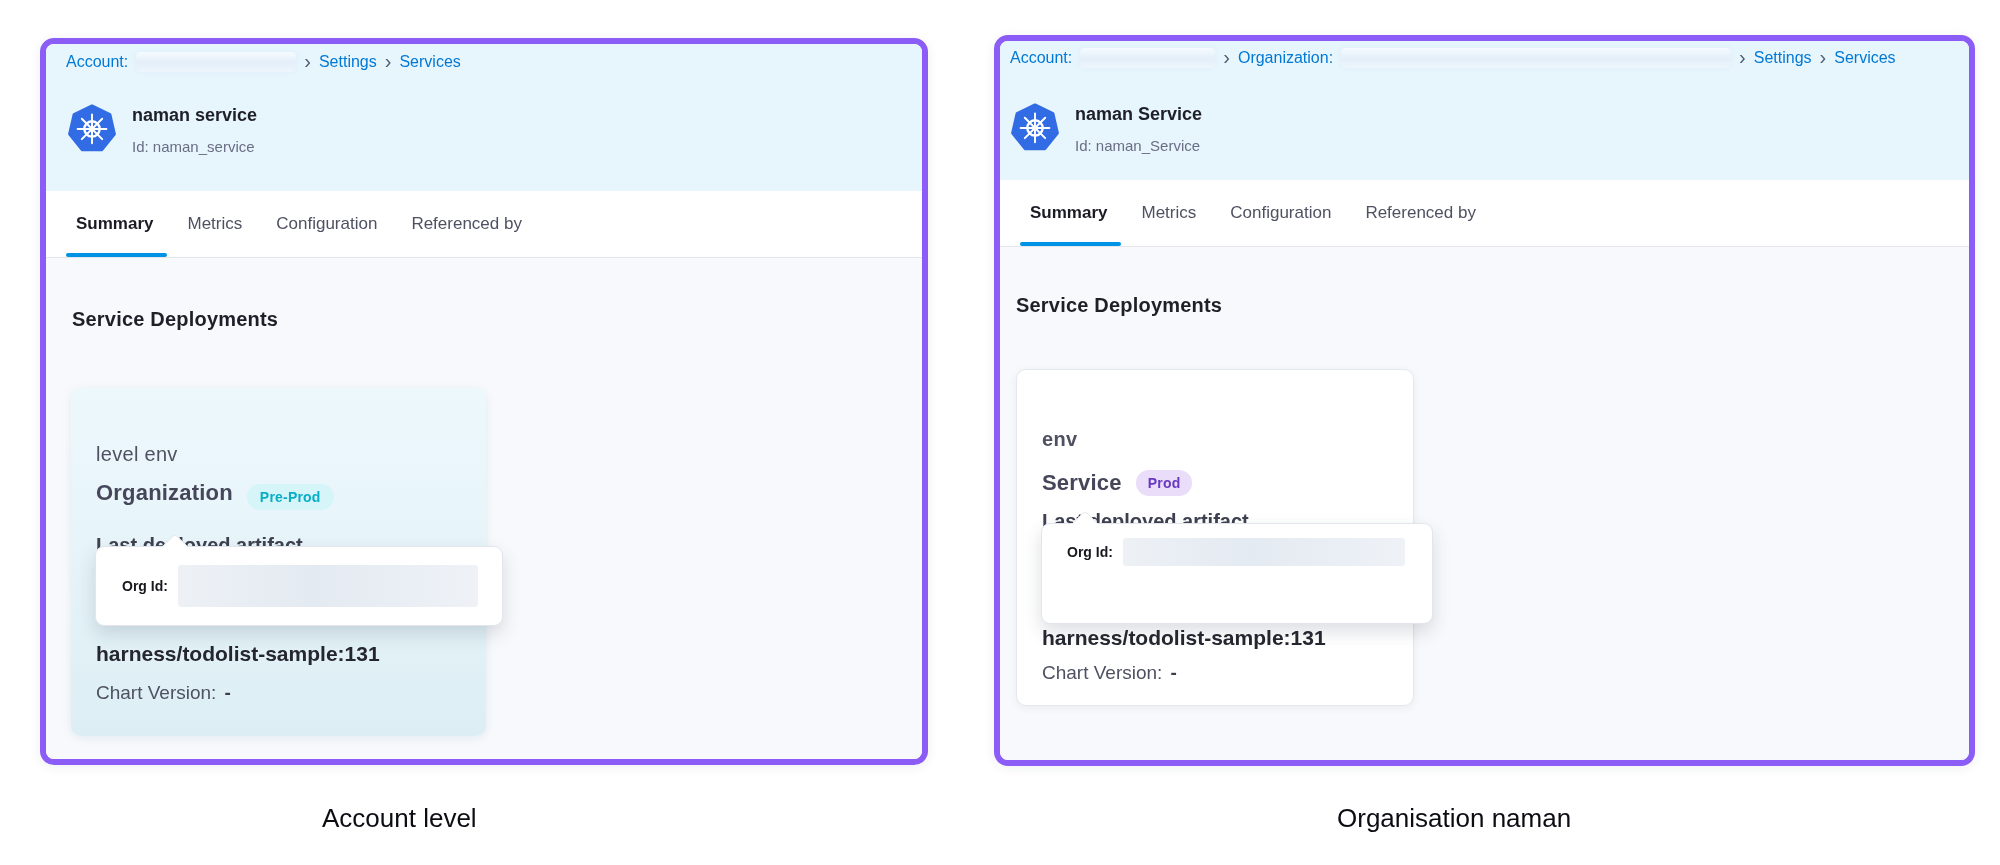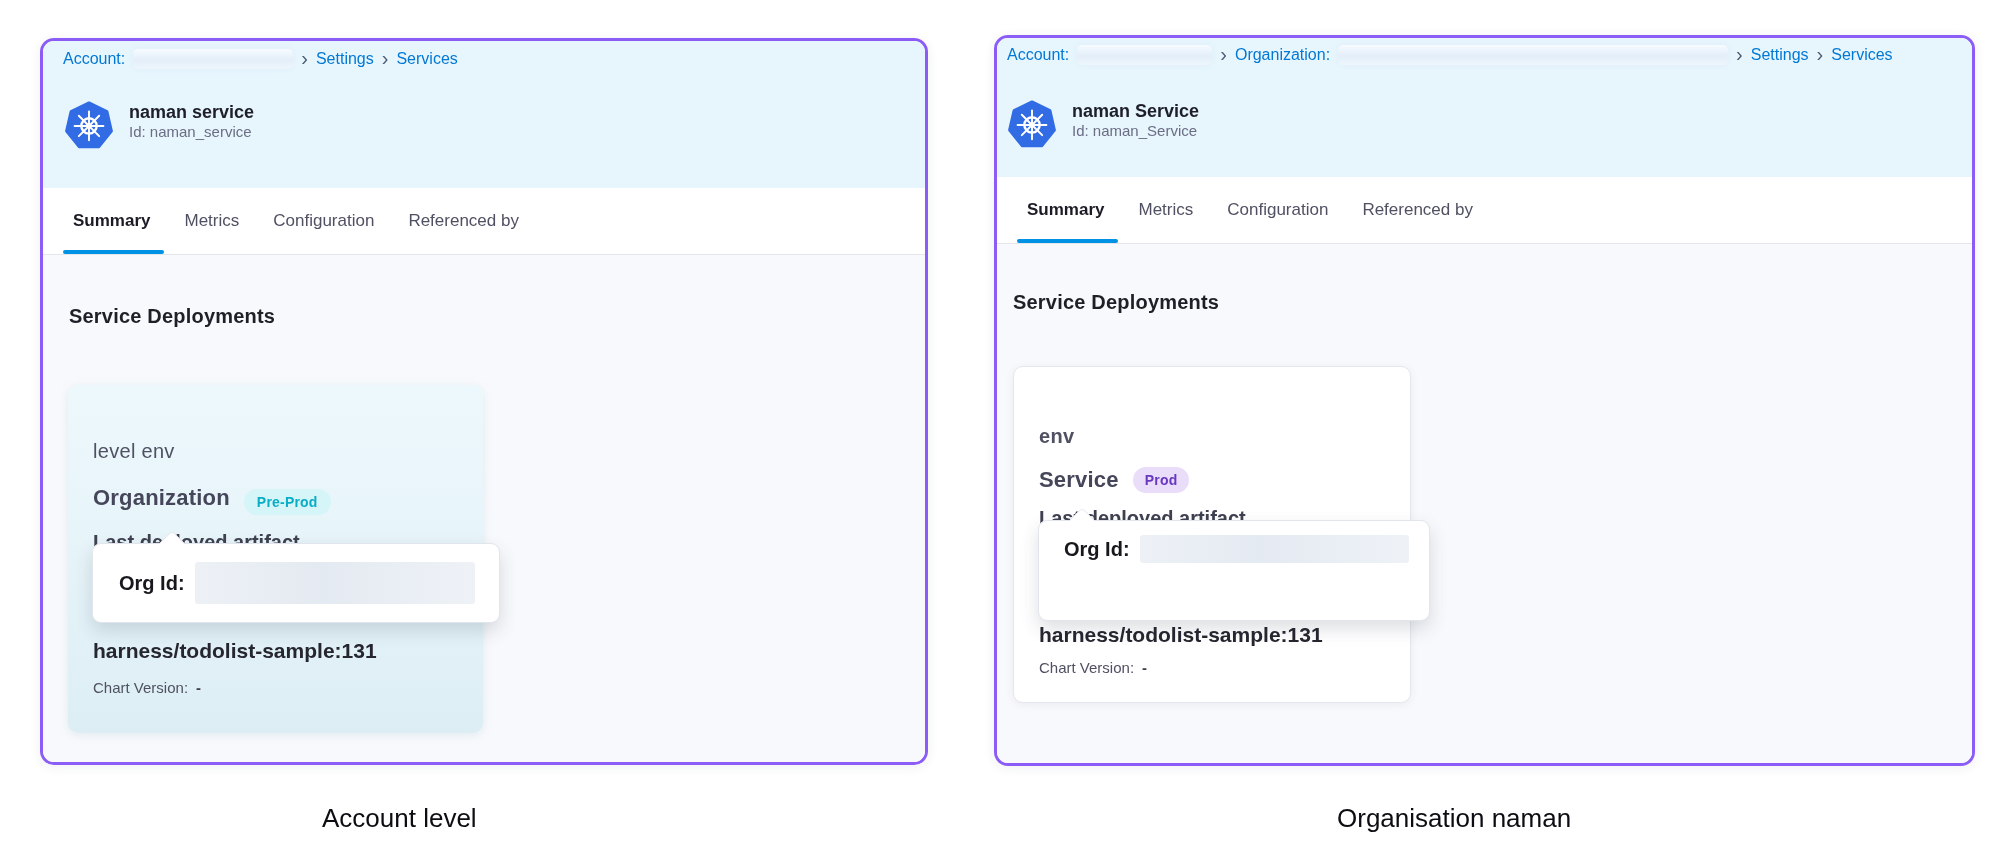--- a/index.html
+++ b/index.html
@@ -1,20 +1,20 @@
 <!DOCTYPE html>
 <html><head>
 <meta charset="utf-8">
 <style>
   * { margin:0; padding:0; box-sizing:border-box; }
   html,body { width:2000px; height:865px; background:#ffffff;
     font-family:"Liberation Sans","DejaVu Sans",sans-serif; }
   .stage { position:relative; width:2000px; height:865px; background:#ffffff; overflow:hidden; }
 
-  .panel { position:absolute; background:#fff; border-radius:14px; border:3px solid #8b5cf6;
+  .panel { position:absolute; background:#fff; border-radius:14px; border:6px solid #8b5cf6;
     box-shadow:0 2px 12px rgba(30,45,70,.07); overflow:hidden; display:flex; flex-direction:column; }
   #p0 { left:40px; top:38px; width:888px; height:727px; }
   #p1 { left:994px; top:35px; width:981px; height:731px; }
 
   .panel-header { position:relative; background:#e7f6fd; flex:none; }
   #p0 .panel-header { height:147px; }
   #p1 .panel-header { height:139px; }
 
   .breadcrumb { position:absolute; display:flex; align-items:center; gap:8px; font-size:16px; white-space:nowrap; }
   #p0 .breadcrumb { left:20px; top:6px; height:24px; }
@@ -23,21 +23,21 @@
   .bc-chip { height:20px; border-radius:5px; display:inline-block;
     background:linear-gradient(180deg,#f6fbff 0%,#e3eef9 55%,#eef6fc 100%);
     box-shadow:0 0 5px rgba(222,236,248,.95); }
   .bc-sep { color:#4d5b72; font-size:20px; line-height:20px; padding-bottom:3px; }
 
   .service-row { position:absolute; display:flex; align-items:flex-start; gap:16px; }
   #p0 .service-row { left:22px; top:58px; }
   #p1 .service-row { left:11px; top:60px; }
   .k8s-logo { width:48px; height:52px; flex:none; }
   .service-name { font-size:18px; font-weight:700; color:#1f1f29; margin-top:3px; }
-  .service-id { font-size:15px; color:#6b6d85; }
+  .service-id { font-size:15px; color:#6b6d85; margin-top:12px; }
 
   .tabs-row { background:#fff; display:flex; align-items:stretch; gap:34px; padding-left:30px;
     border-bottom:1px solid #e4e6ec; flex:none; position:relative; }
   #p0 .tabs-row { height:67px; }
   #p1 .tabs-row { height:67px; }
   .tab { font-size:17px; color:#4f5162; cursor:pointer; display:flex; align-items:center; position:relative; }
   .tab.active { color:#1b1b25; font-weight:700; }
   .tab.active::after { content:""; position:absolute; left:-10px; right:-14px; bottom:0; height:4px;
     border-radius:3px; background:#0092e4; }
 
@@ -49,43 +49,43 @@
   .env-card { position:absolute; border-radius:10px; }
   #p0 .env-card { left:25px; top:130px; width:415px; height:348px;
     background:linear-gradient(180deg,#edf8fc 0%,#e5f3f8 55%,#dceef4 100%);
     box-shadow:0 2px 10px rgba(130,170,190,.18); }
   #p1 .env-card { left:16px; top:122px; width:398px; height:337px; background:#fff;
     border:1px solid #e5e7ee; box-shadow:0 2px 8px rgba(40,50,70,.07); }
 
   .env-name { position:absolute; left:25px; font-size:20px; font-weight:500; color:#4f5162; letter-spacing:.3px; }
   #p0 .env-name { top:55px; } #p1 .env-name { top:58px;font-weight:bold; }
   .scope-row { position:absolute; left:25px; display:flex; align-items:center; gap:14px; }
-  #p0 .scope-row { top:96px; } #p1 .scope-row { top:100px; }
+  #p0 .scope-row { top:88px; } #p1 .scope-row { top:100px; }
   .scope-name { font-size:22px; font-weight:600; color:#45465a; letter-spacing:.2px; cursor:pointer; }
   .badge { font-size:14px; font-weight:700; padding:5px 13px; border-radius:999px; letter-spacing:.2px; }
   .badge.preprod { background:#d5f5f9; color:#09aec6;margin-top:8px; }
   .badge.prod { background:#e9ddfa; color:#6938c0; padding:5px 12px; }
   .occluded-line { position:absolute; left:25px; font-size:20px; font-weight:600; color:#3f4050; white-space:nowrap; z-index:1; }
   #p0 .occluded-line { top:146px; } #p1 .occluded-line { top:140px; }
   .artifact { position:absolute; left:25px; font-size:21px; font-weight:700; color:#26262f; white-space:nowrap; }
   #p0 .artifact { top:254px; } #p1 .artifact { top:256px; }
-  .chart-version { position:absolute; left:25px; font-size:15px; color:#4f5162; }
+  .chart-version { position:absolute; left:25px; font-size:19px; color:#4f5162; }
   #p0 .chart-version { top:294px; } #p1 .chart-version { top:292px; }
   .chart-version b { color:#3b3c4c; margin-left:8px; font-weight:700; }
 
   .tooltip { position:absolute; background:#fff; border:1px solid #e3e5ec; border-radius:9px;
     box-shadow:0 8px 18px rgba(45,55,72,.16); z-index:6; }
   #p0 .tooltip { left:49px; top:288px; width:408px; height:80px; }
   #p1 .tooltip { left:41px; top:276px; width:392px; height:101px; padding:14px 20px 0 25px; }
   .tip-arrow { position:absolute; width:18px; height:18px; background:#fff; border-left:1px solid #e3e5ec;
     border-top:1px solid #e3e5ec; transform:rotate(45deg); top:-10px; border-top-left-radius:5px; }
   #p0 .tip-arrow { left:70px; } #p1 .tip-arrow { left:34px; }
   .tip-center { height:100%; display:flex; align-items:center; padding:0 24px 0 26px; gap:10px; }
   .tip-row { display:flex; align-items:center; gap:10px; margin-bottom:6px; }
-  .tip-label { font-size:20px; font-weight:700; color:#17171d; white-space:nowrap; }
+  .tip-label { font-size:14px; font-weight:700; color:#17171d; white-space:nowrap; }
   .tip-bar { border-radius:3px; background:linear-gradient(90deg,#edf1f6 0%,#e4eaf1 45%,#eef2f7 100%); }
   #p0 .tip-bar { height:42px; flex:1; }
   .tip-bar.b1 { height:28px; width:282px; }
   .tip-bar.b2 { height:28px; width:221px; }
 
   .caption { position:absolute; font-size:26px; color:#0c0d12; white-space:nowrap; }
   #cap0 { left:322px; top:803px; }
   #cap1 { left:1337px; top:803px; }
 </style>
 </head>

